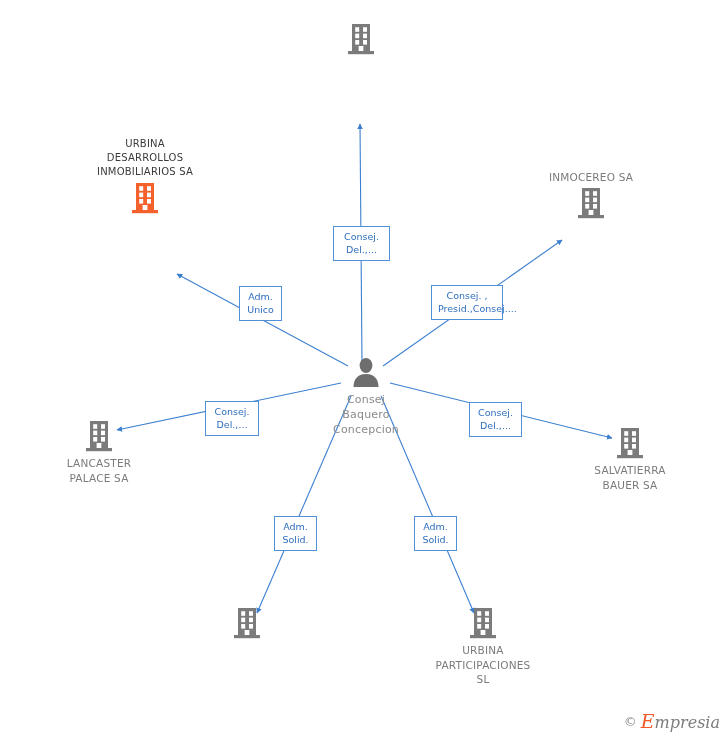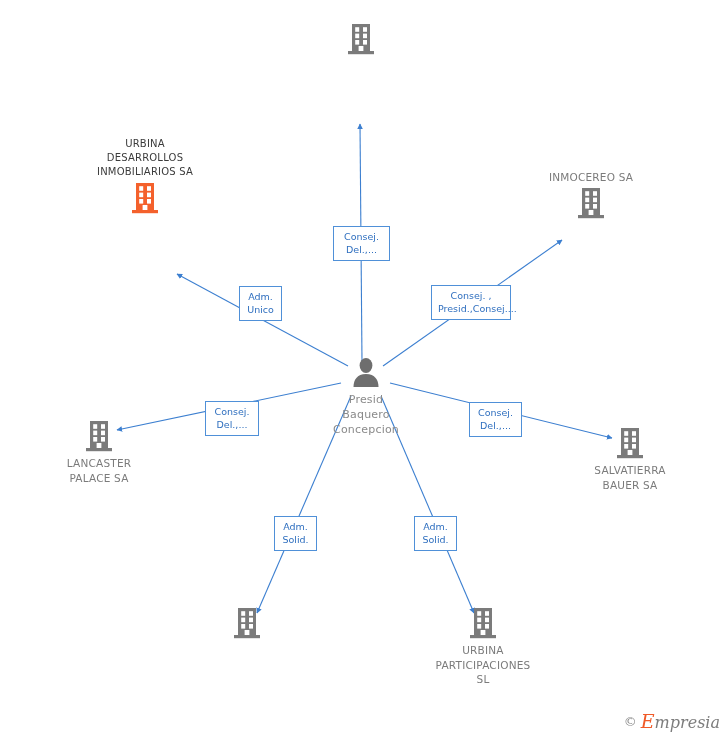--- a/index.html
+++ b/index.html
@@ -222,31 +222,31 @@
         </svg>
         <span class="caption">URBINA
 PARTICIPACIONES
 SL</span>
       </div>
       <div class="node center label-below" style="left: 366px; top: 356px;">
         <svg viewBox="0 0 30 32" class="glyph">
           <ellipse cx="15" cy="9.5" rx="6.4" ry="7.4" fill="#6e6e6e"></ellipse>
           <path d="M15 18 C24 18 27.5 24 27.5 31 H2.5 C2.5 24 6 18 15 18 Z" fill="#6e6e6e"></path>
         </svg>
-        <span class="caption">Presid
+        <span class="caption">Consej
 Baquero
 Concepcion</span>
       </div>
     </div>
   <div id="edge-label-layer">
       <div class="edge-label" style="left: 333px; top: 226px; width: 57px;">Consej.
 Del.,...</div>
       <div class="edge-label" style="left: 239px; top: 286px; width: 43px;">Adm.
 Unico</div>
-      <div class="edge-label" style="left: 431px; top: 285px; width: 80px;">Consej. ,
+      <div class="edge-label" style="left: 431px; top: 285px; width: 72px;">Consej. ,
 Presid.,Consej....</div>
       <div class="edge-label" style="left: 205px; top: 401px; width: 54px;">Consej.
 Del.,...</div>
       <div class="edge-label" style="left: 469px; top: 402px; width: 53px;">Consej.
 Del.,...</div>
       <div class="edge-label" style="left: 274px; top: 516px; width: 43px;">Adm.
 Solid.</div>
       <div class="edge-label" style="left: 414px; top: 516px; width: 43px;">Adm.
 Solid.</div>
     </div>

